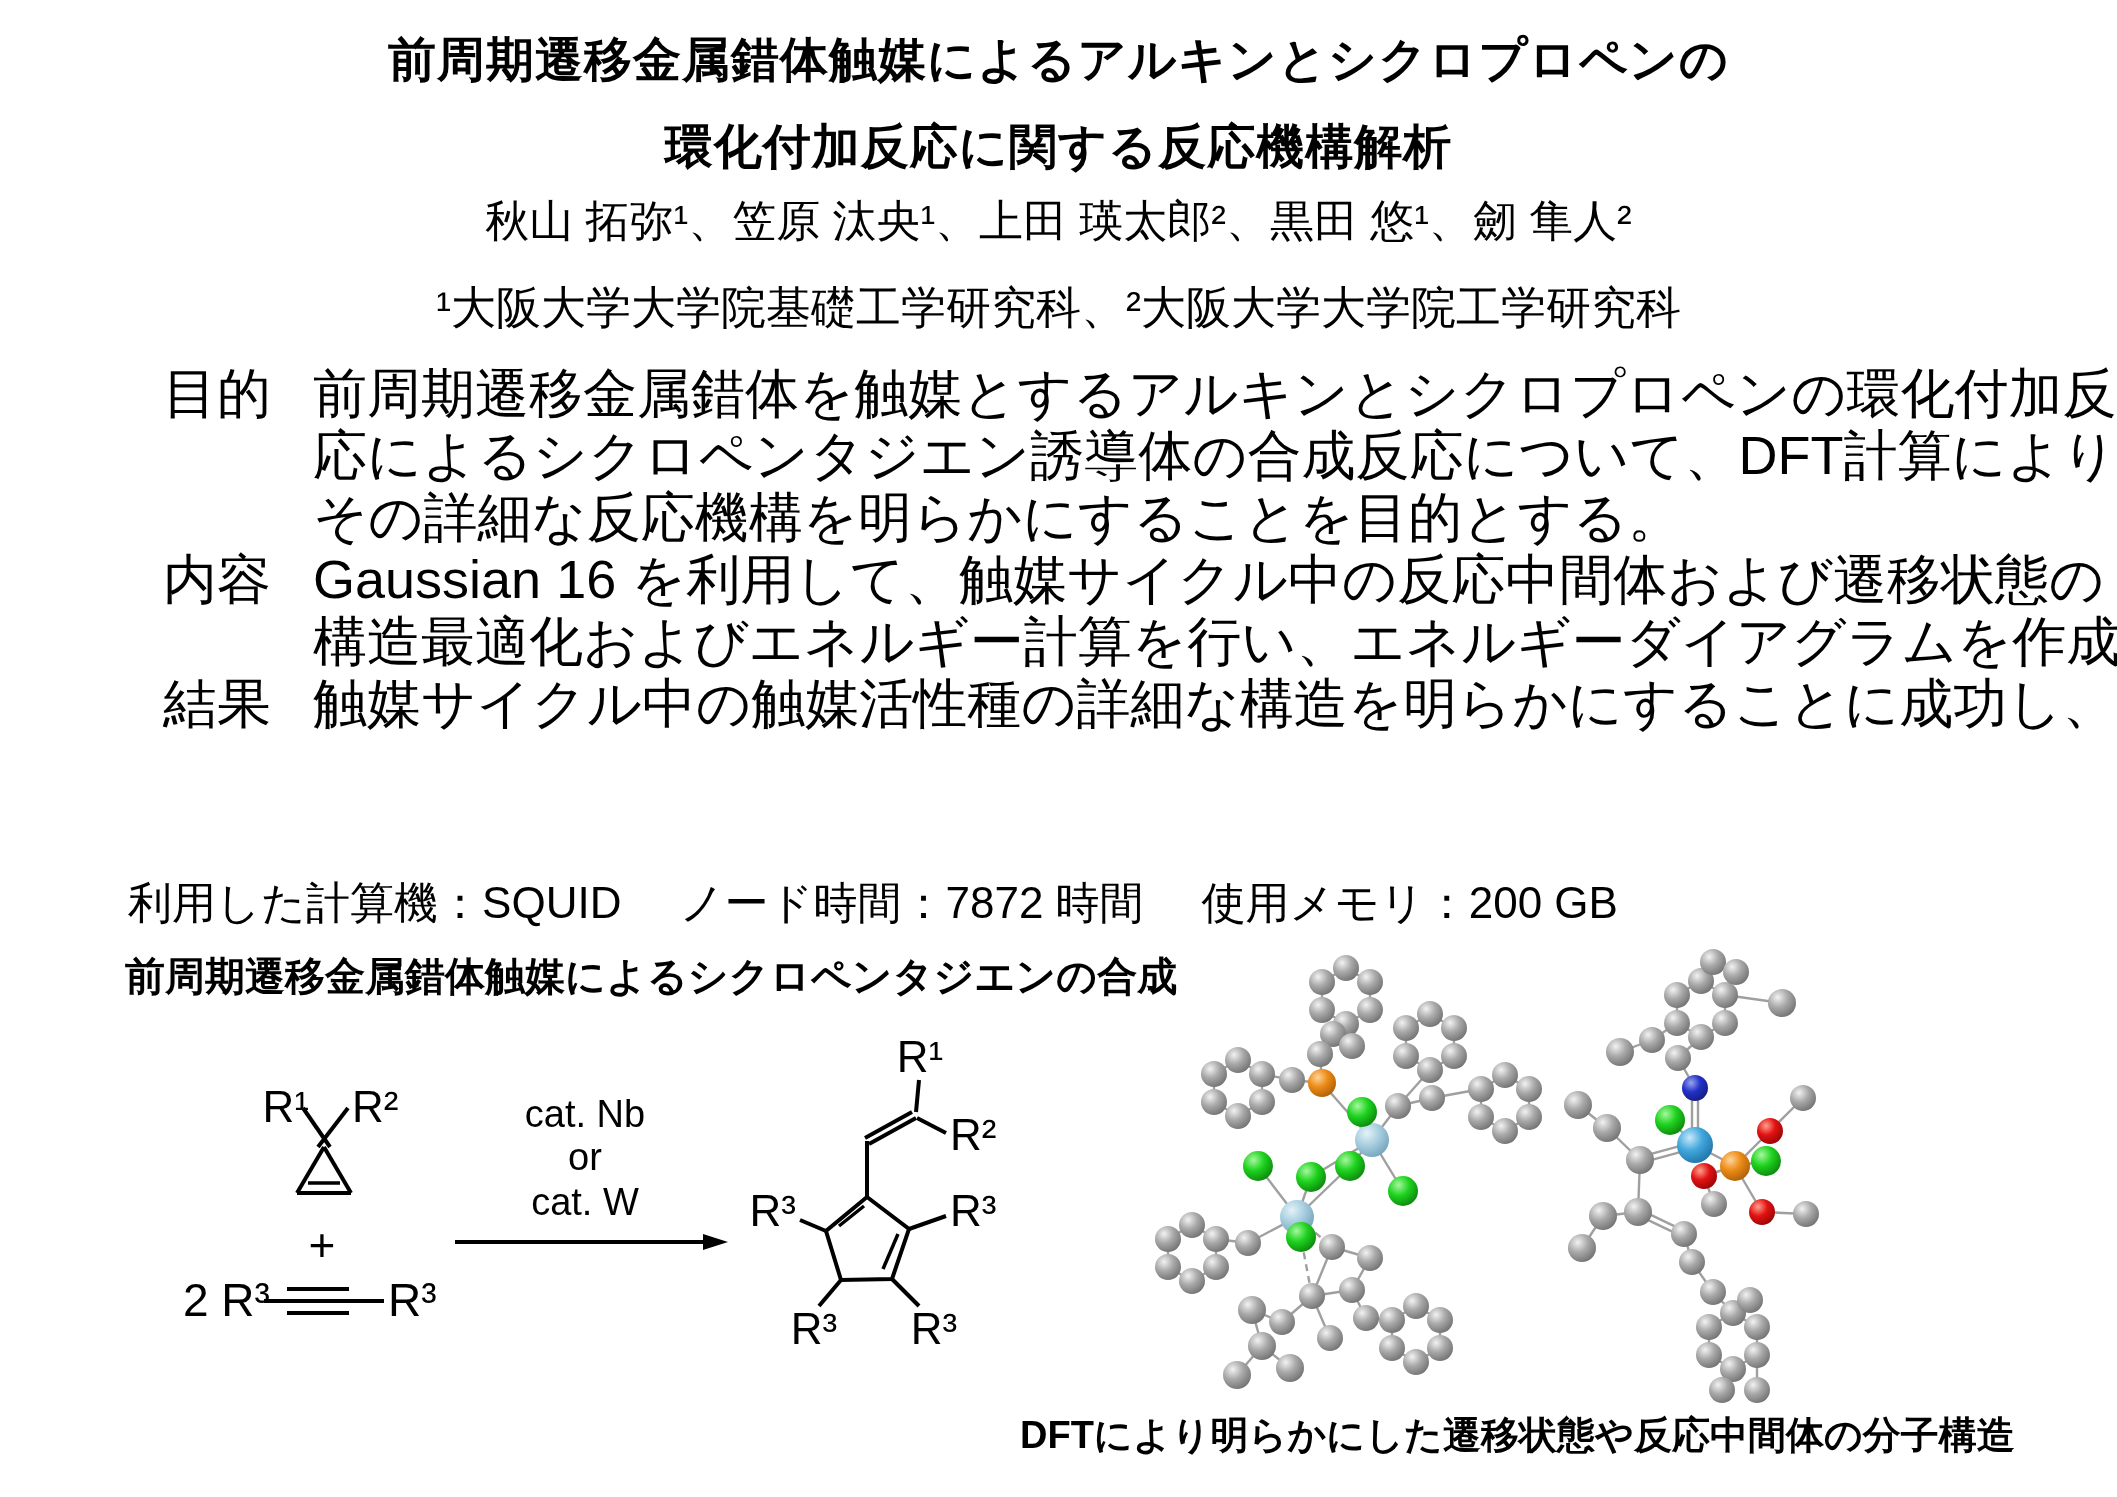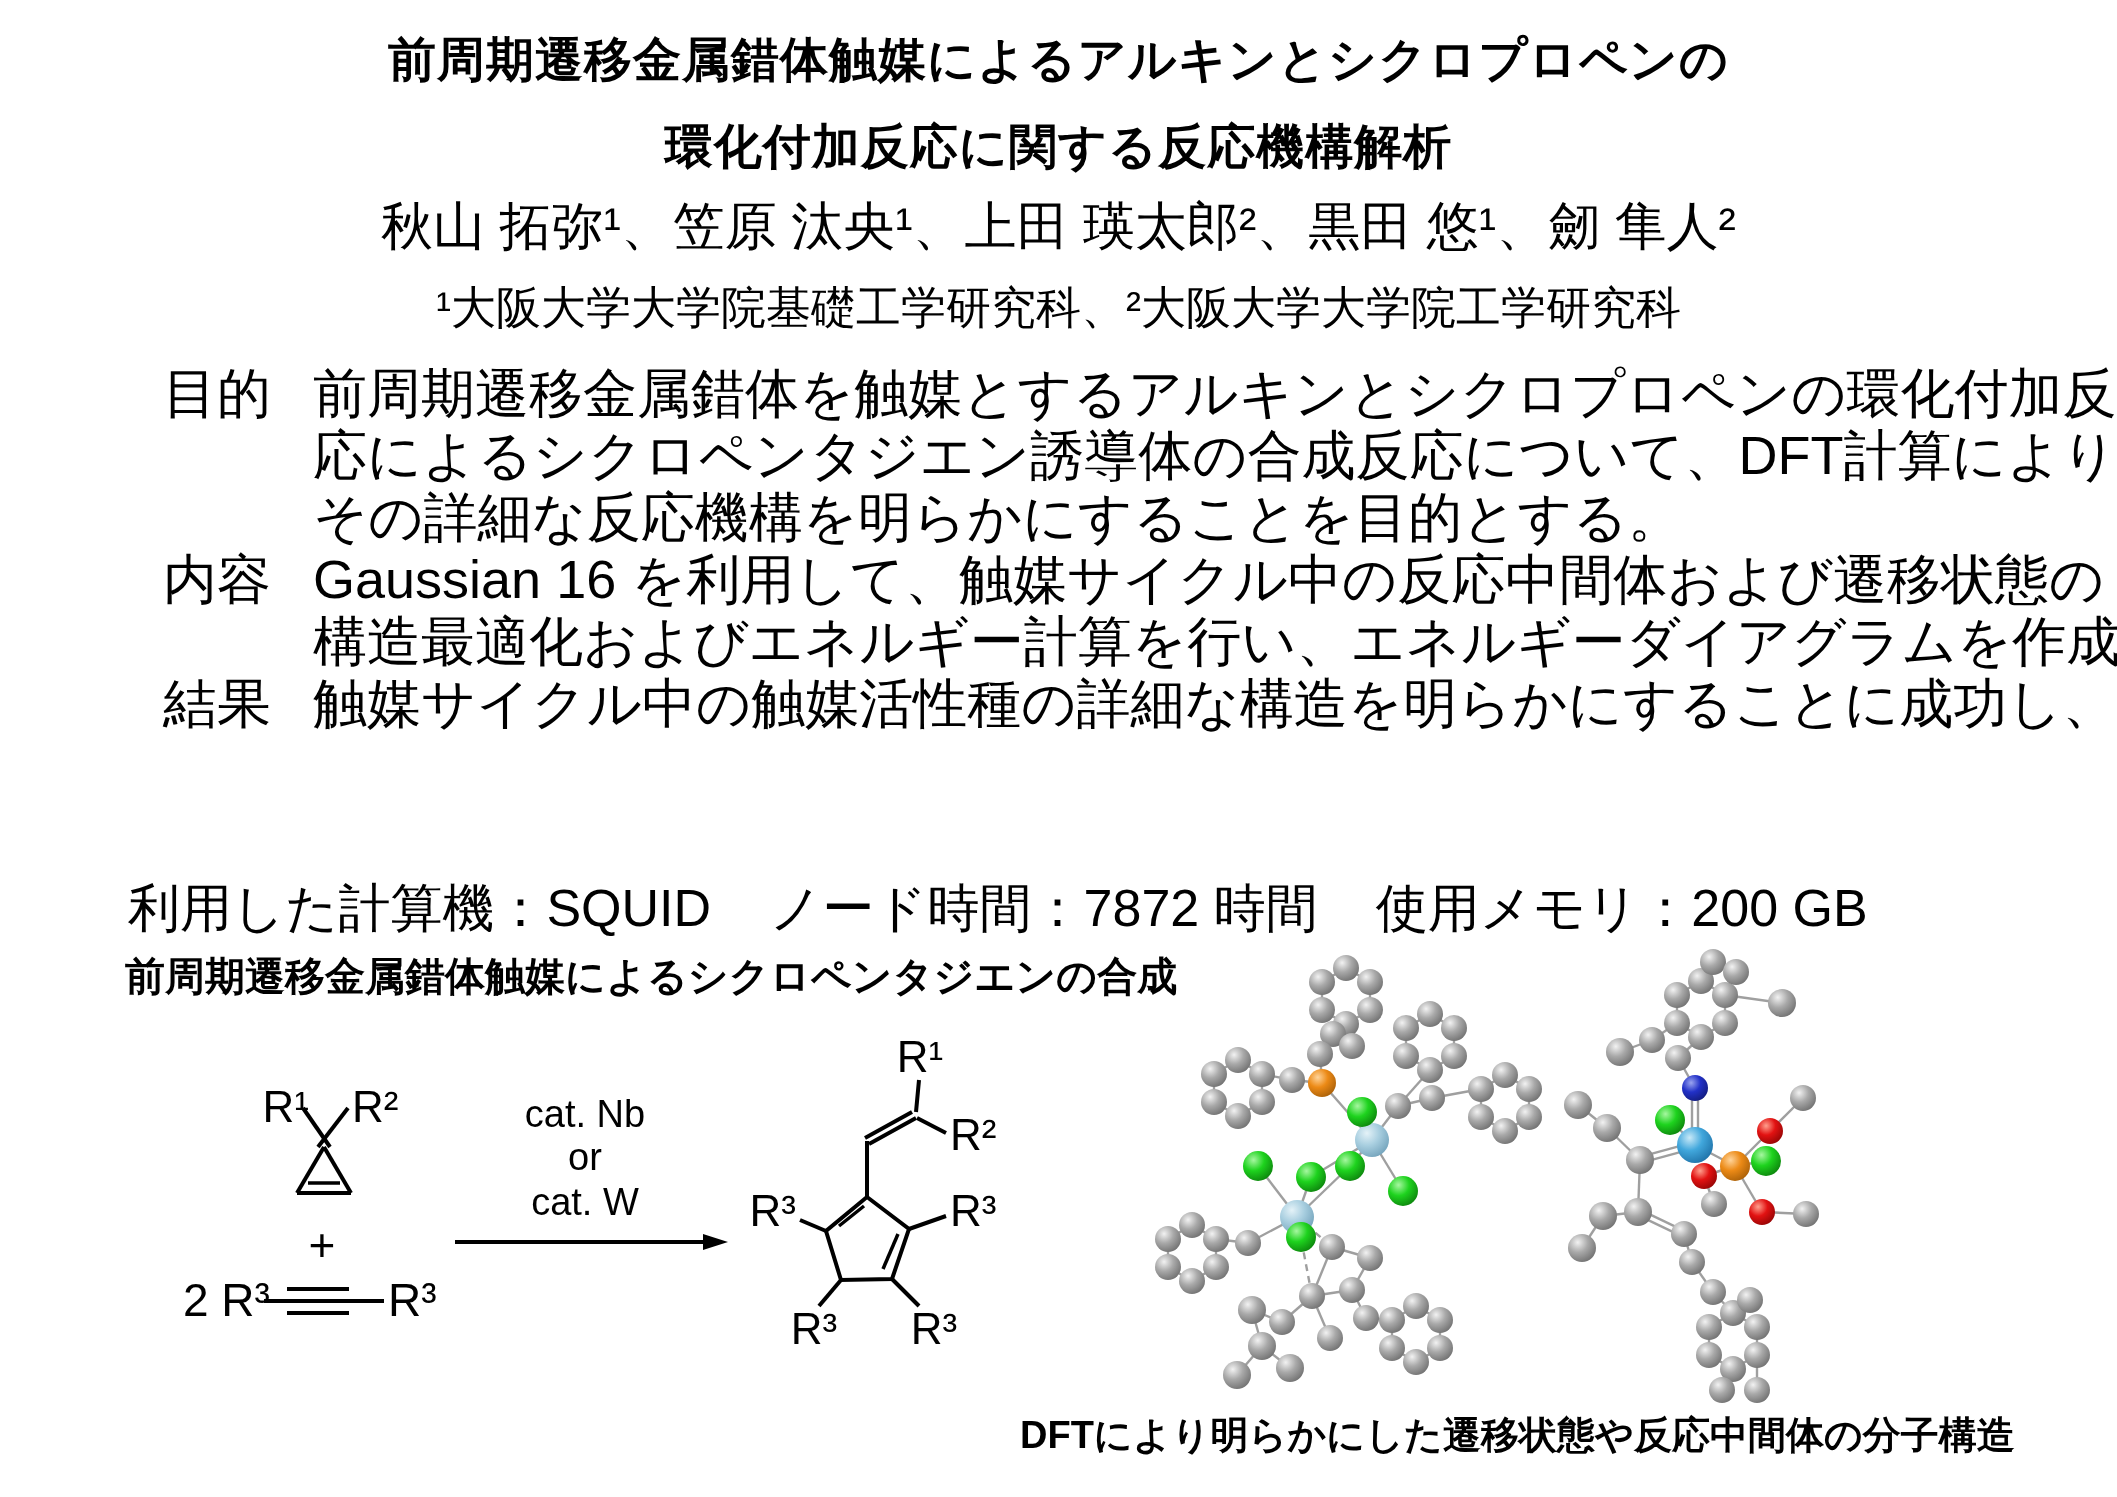--- a/index.html
+++ b/index.html
@@ -3,27 +3,27 @@
 <meta charset="utf-8">
 <style>
   html,body{margin:0;padding:0;}
   body{
     width:2117px;height:1497px;position:relative;background:#ffffff;
     font-family:"Liberation Sans",sans-serif;color:#000;overflow:hidden;
   }
   .abs{position:absolute;}
   .title-block{top:16px;left:0;width:2117px;text-align:center;
     font-size:48px;line-height:87px;font-weight:700;letter-spacing:1px;}
-  .authors{top:192px;left:0;width:2117px;text-align:center;font-size:52px;}
+  .authors{top:192px;left:0;width:2117px;text-align:center;font-size:44px;}
   .affiliations{top:278px;left:0;width:2117px;text-align:center;font-size:45px;}
   .sections{top:362px;left:0;width:2022px;}
   .sec-row{position:relative;}
   .sec-label{position:absolute;left:163px;top:0;font-size:54px;line-height:62px;}
   .sec-text{margin-left:313px;font-size:54px;line-height:62px;white-space:nowrap;}
-  .resources{top:874px;left:128px;display:flex;gap:58px;font-size:52px;white-space:nowrap;}
+  .resources{top:874px;left:128px;display:flex;gap:58px;font-size:44px;white-space:nowrap;}
   .scheme-heading{top:949px;left:125px;font-size:40px;font-weight:bold;white-space:nowrap;}
   .figure-caption{top:1410px;left:1020px;font-size:38px;font-weight:bold;white-space:nowrap;}
   svg{position:absolute;overflow:visible;}
   .bond{stroke:#000;stroke-width:4;fill:none;}
   .bond-thin{stroke:#000;stroke-width:3.5;fill:none;}
   .scheme-label{font-family:"Liberation Sans",sans-serif;font-size:44px;fill:#000;}
   .scheme-label-small{font-family:"Liberation Sans",sans-serif;font-size:38px;fill:#000;}
   .scheme-label-big{font-family:"Liberation Sans",sans-serif;font-size:46px;fill:#000;}
 </style>
 </head>

